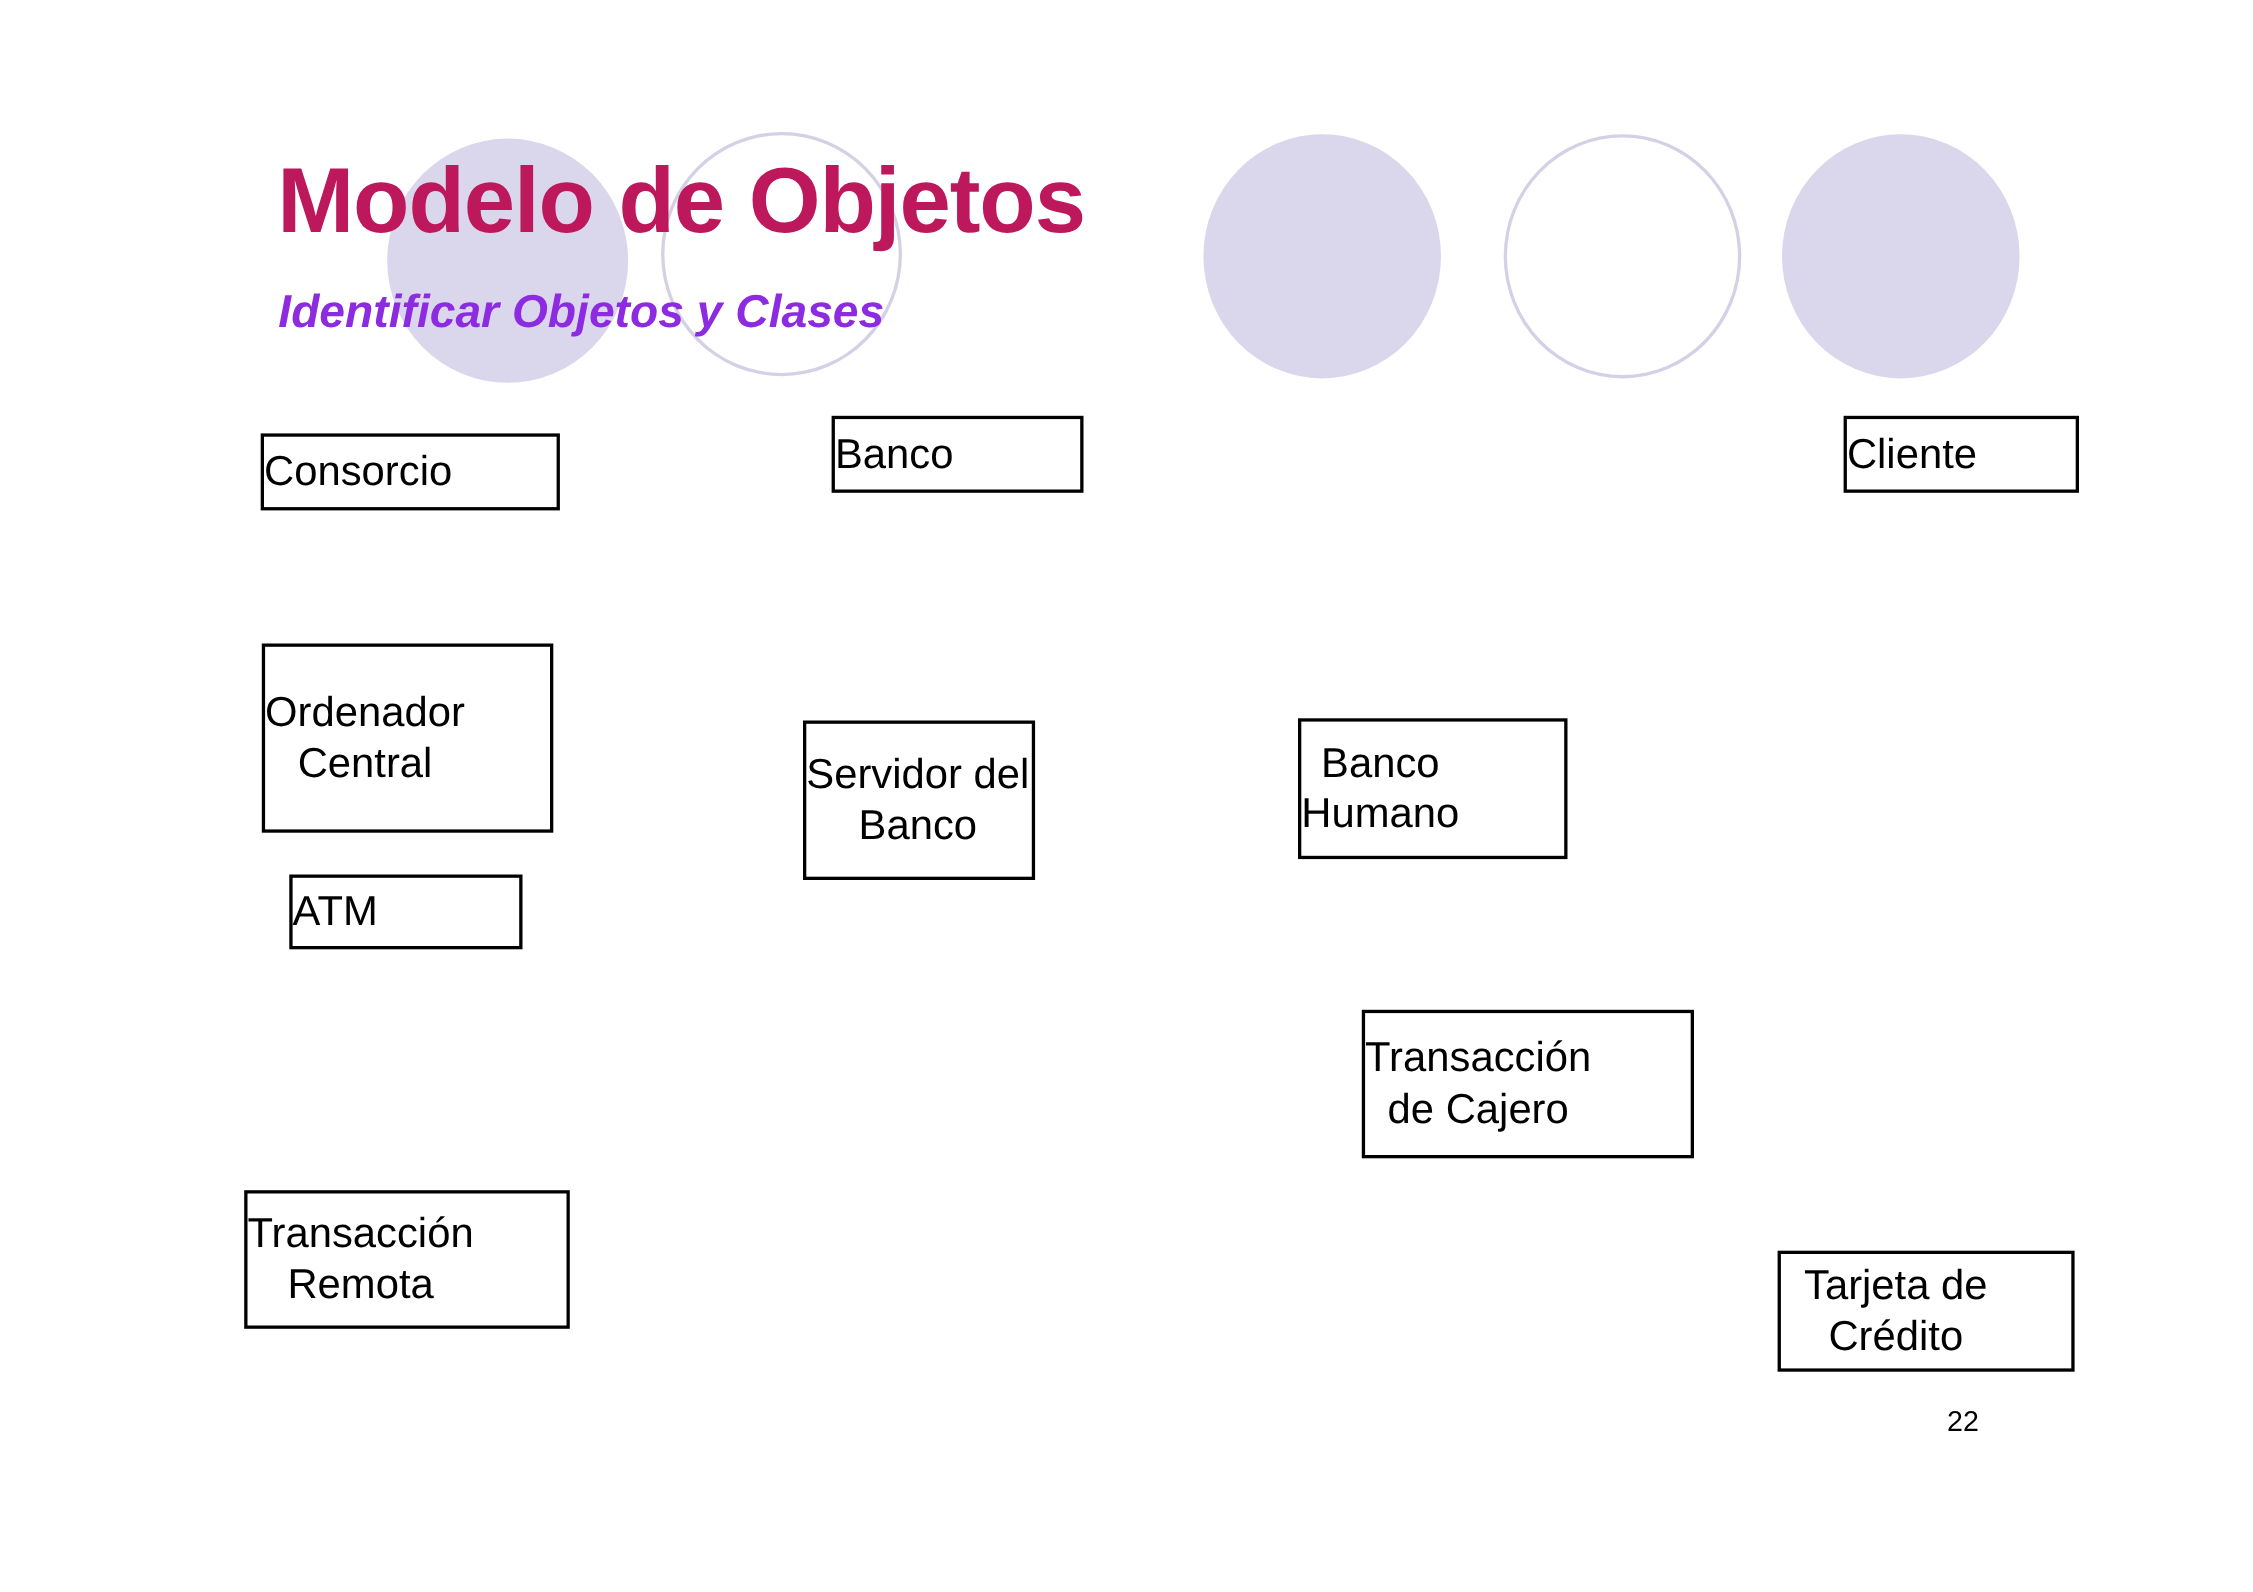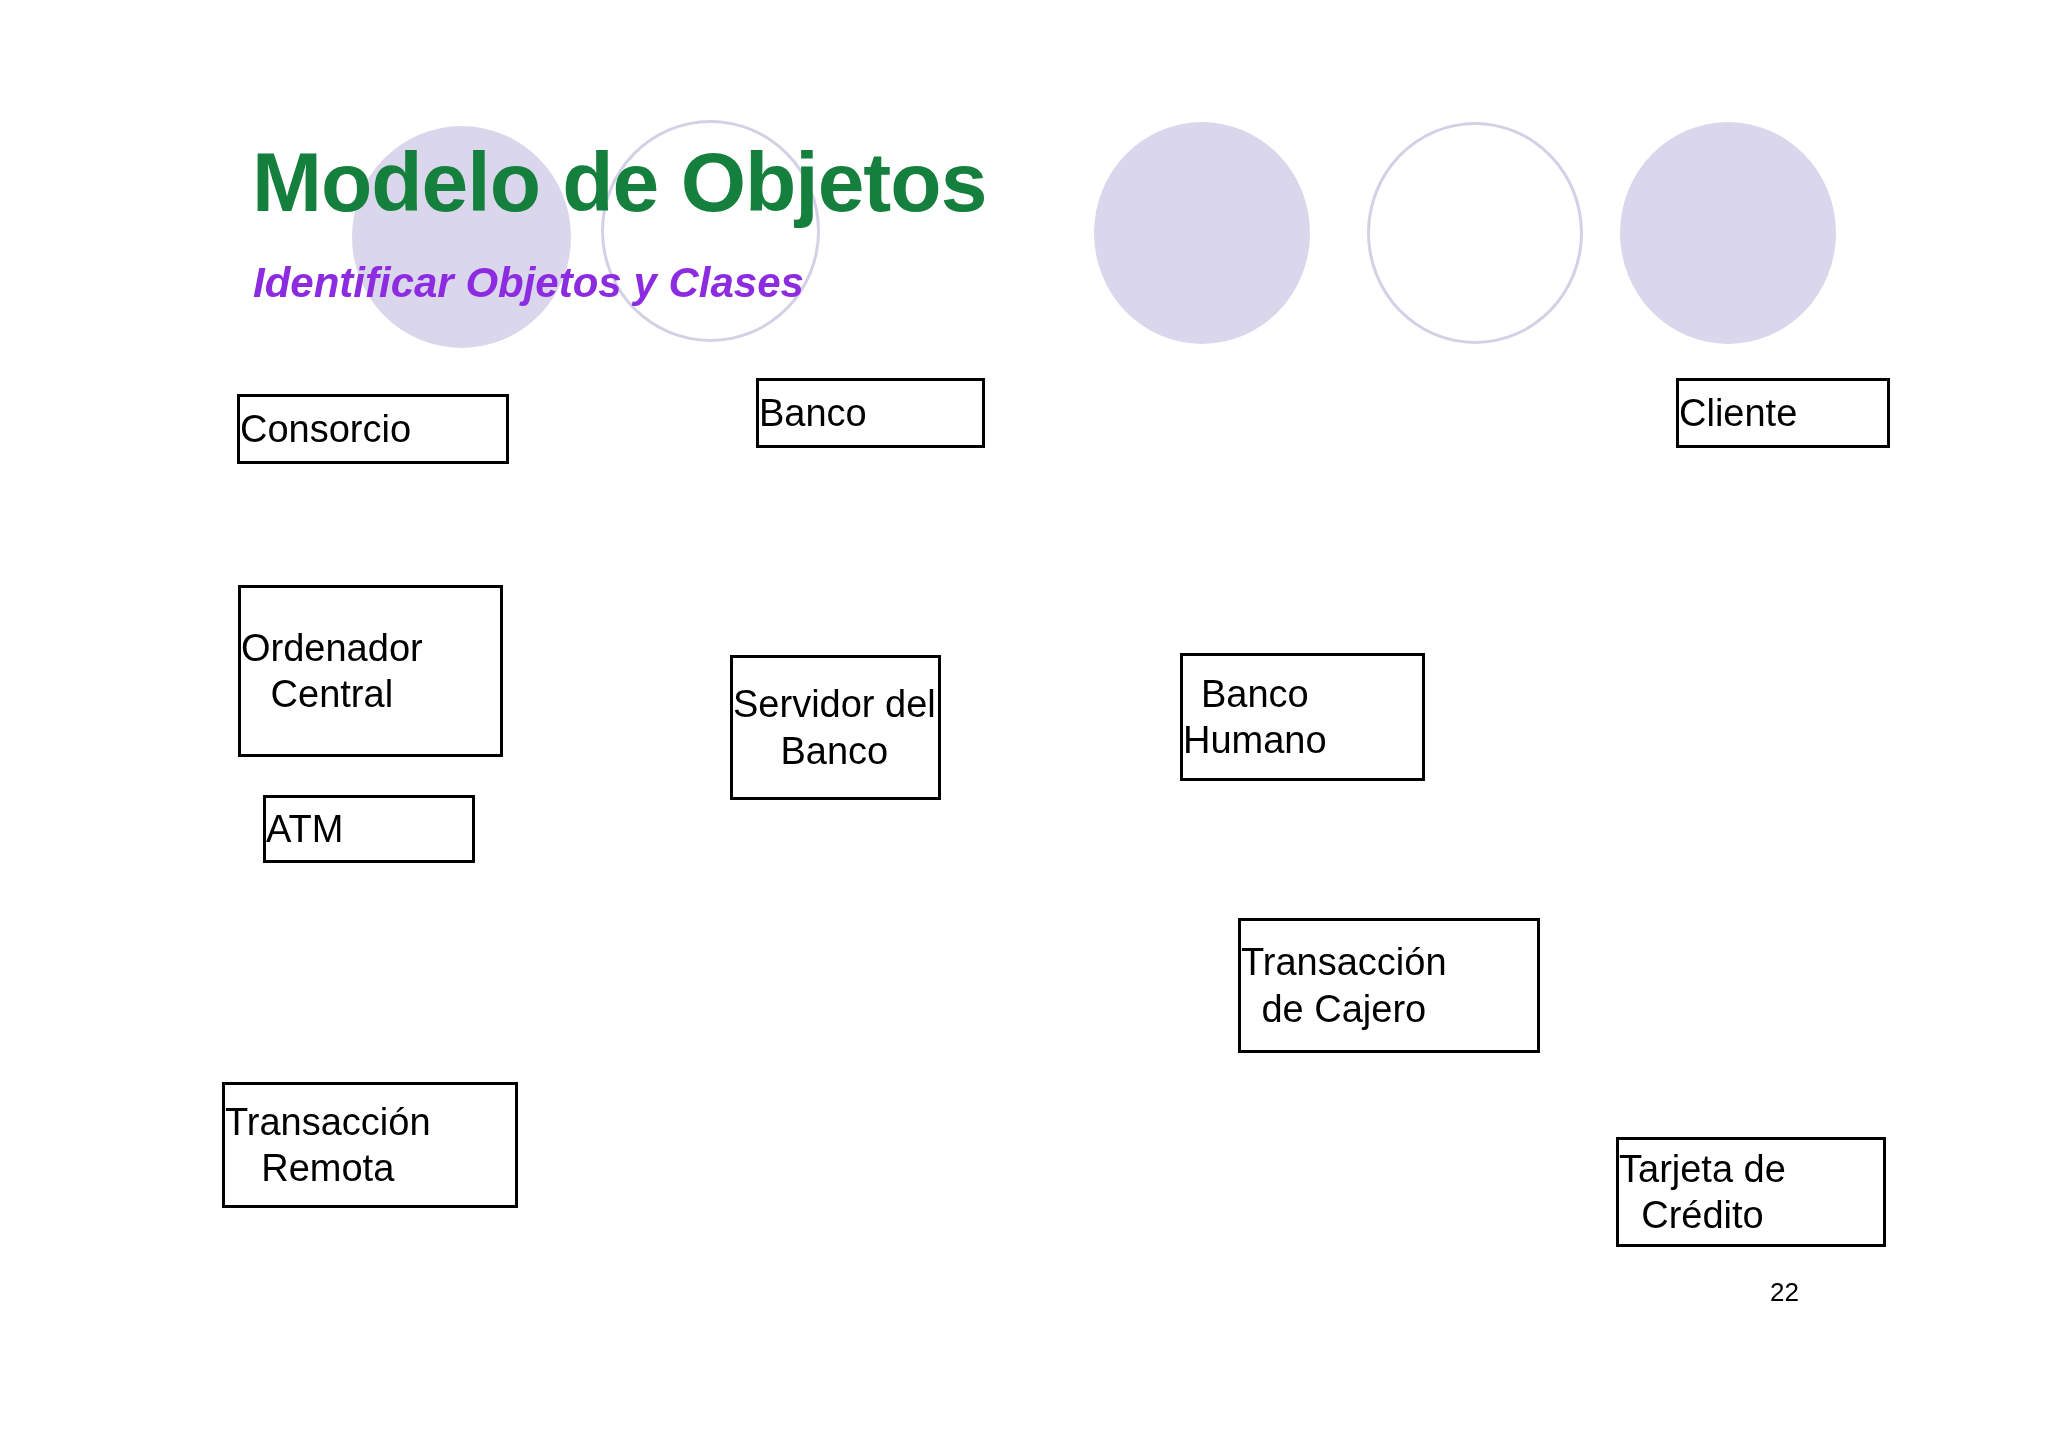--- a/index.html
+++ b/index.html
@@ -38,21 +38,21 @@
     border: 3px solid #d4d0e6;
   }
 
   
   #title {
     position: absolute;
     left: 252px;
     top: 140px;
     font-size: 84px;
     font-weight: bold;
-    color: #15803d;
+    color: #be185d;
     letter-spacing: -1px;
     line-height: 1.0;
     white-space: nowrap;
     z-index: 5;
   }
   #subtitle {
     position: absolute;
     left: 253px;
     top: 262px;
     font-size: 42px;
@@ -144,20 +144,20 @@
   <div class="cls-box" style="left:1238px; top:918px; width:302px; height:135px;">
     <span class="lbl">Transacción
 de Cajero</span>
   </div>
 
   <div class="cls-box" style="left:222px; top:1082px; width:296px; height:126px;">
     <span class="lbl">Transacción
 Remota</span>
   </div>
 
-  <div class="cls-box" style="left:1616px; top:1137px; width:270px; height:110px;">
+  <div class="cls-box" style="left:1616px; top:1137px; width:270px; height:110px;padding-left:21px;">
     <span class="lbl">Tarjeta de
 Crédito</span>
   </div>
 
   <div id="page-number">22</div>
 
 </div>
 
 </body></html>

